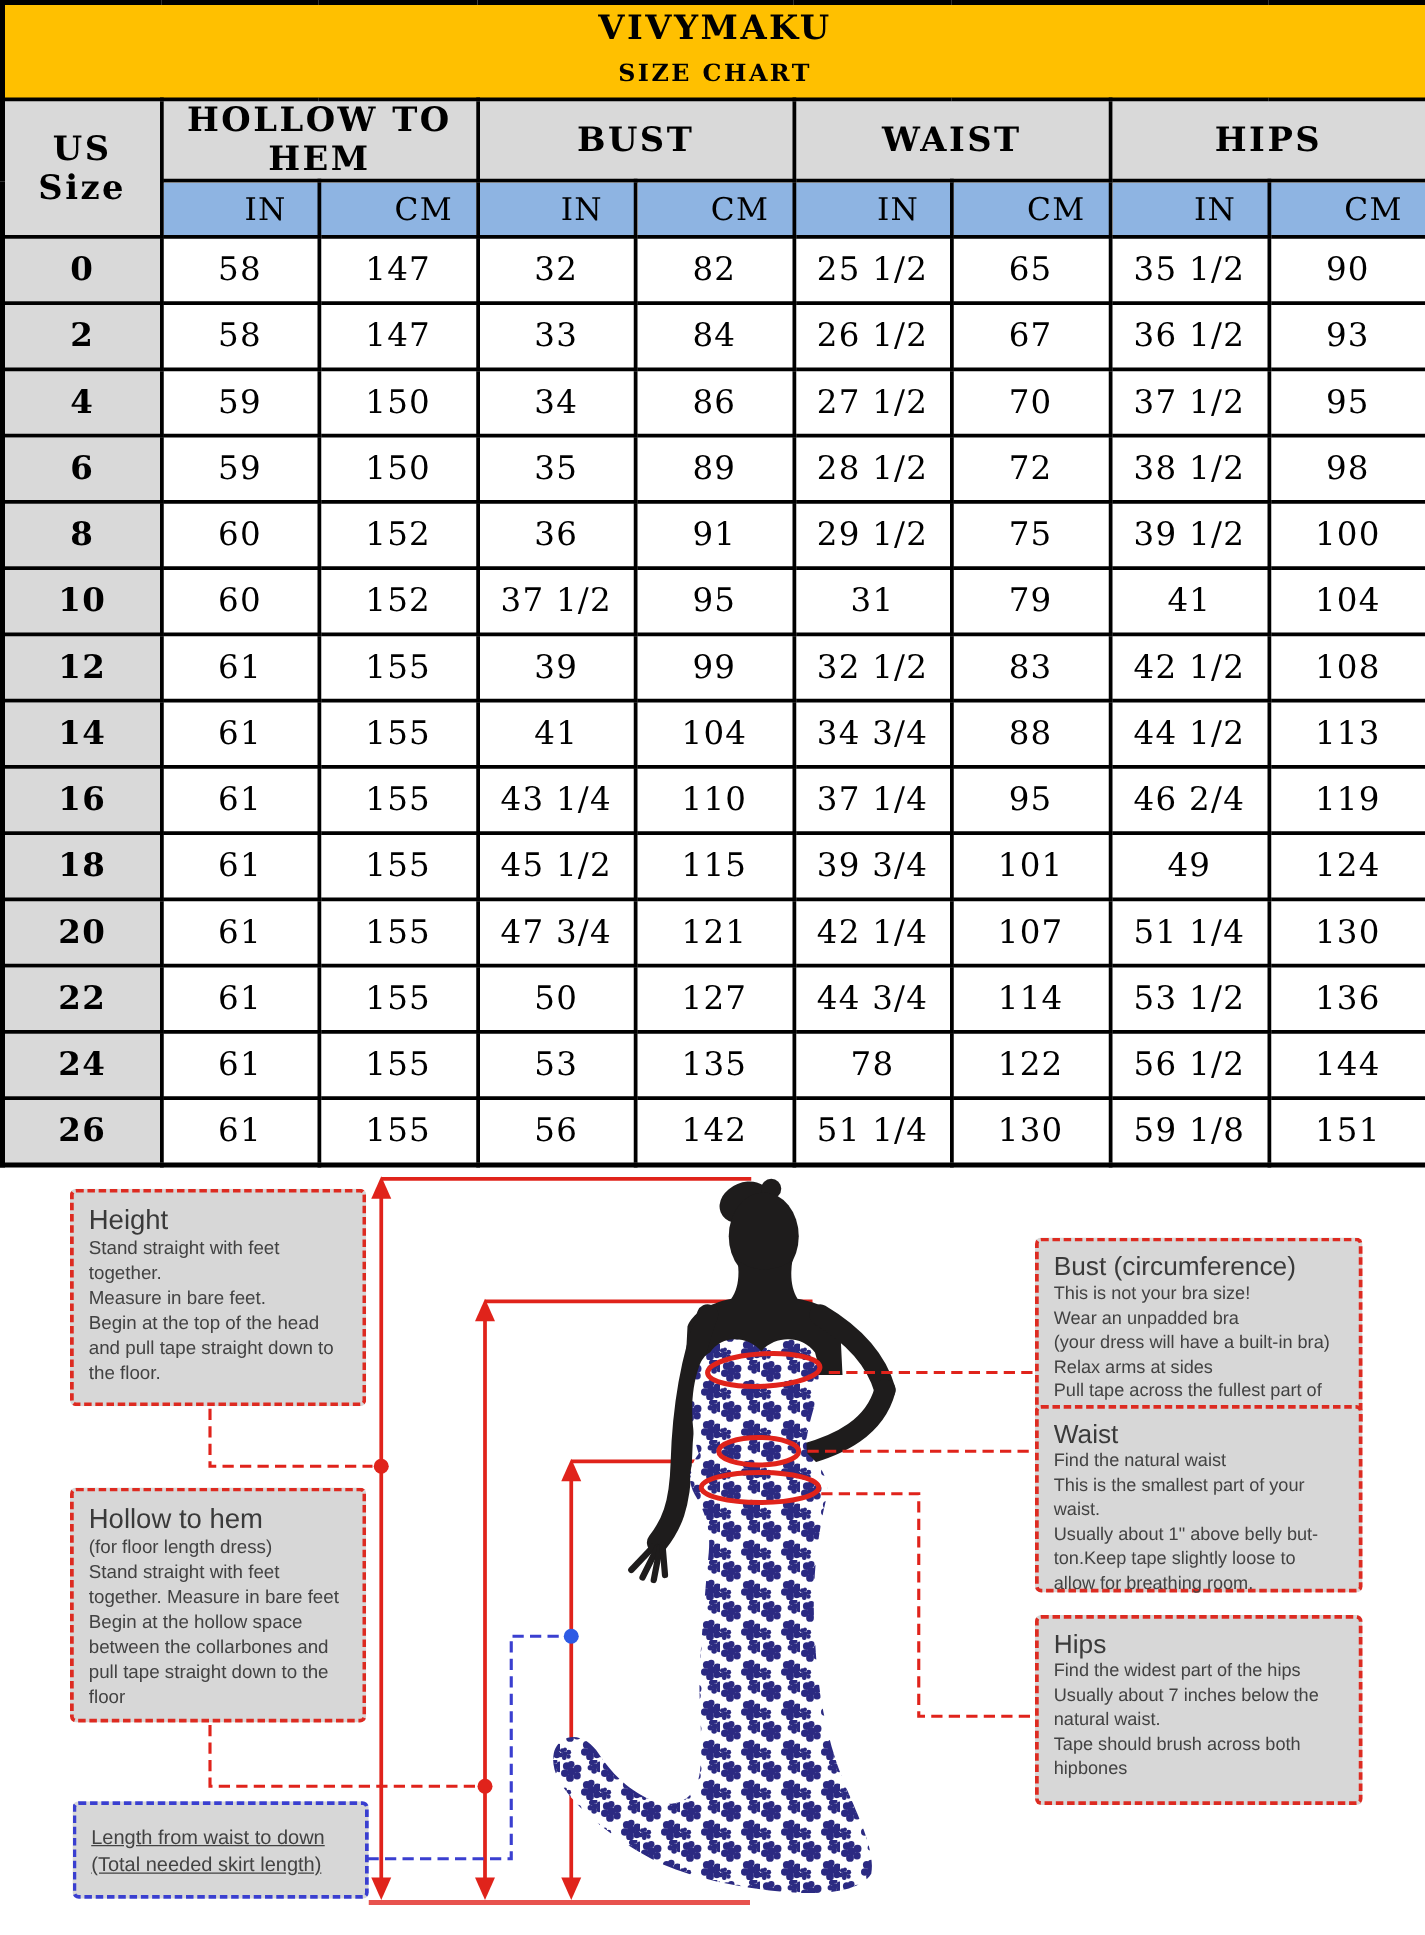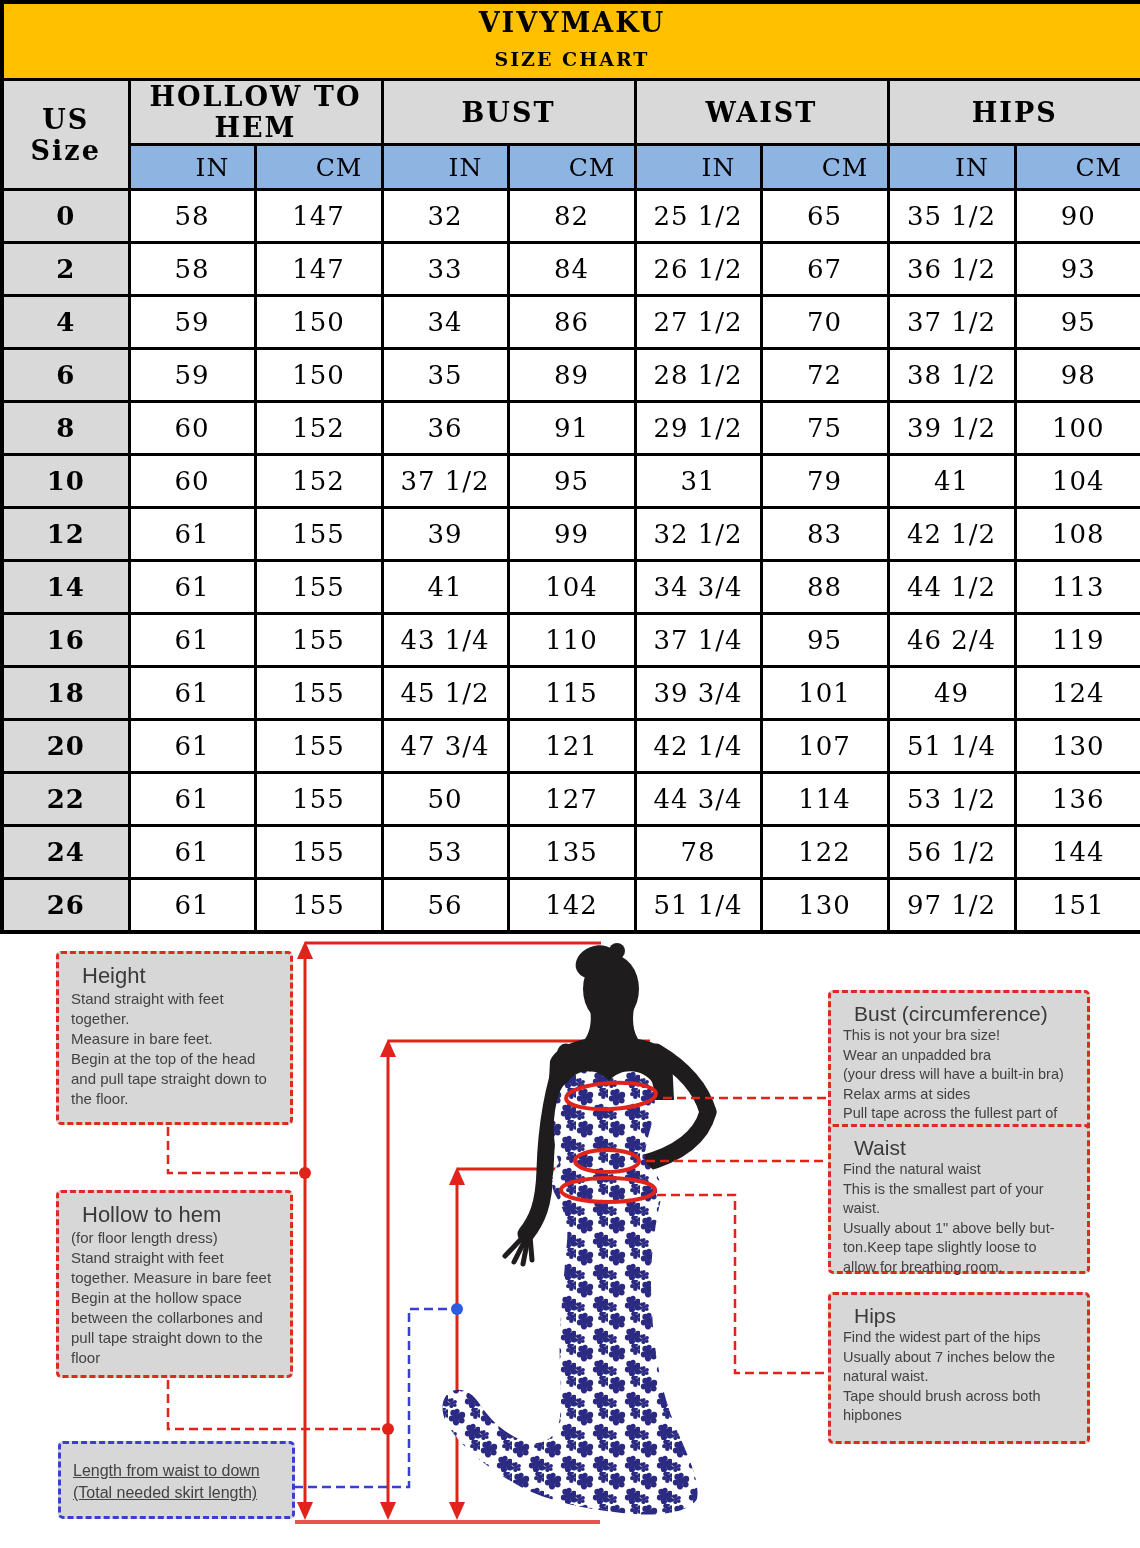--- a/index.html
+++ b/index.html
@@ -19,21 +19,21 @@
   tr.group-row th{background:#D9D9D9;height:52px;font-size:27px;font-weight:bold;letter-spacing:2px;}
   th.us-size-cell{background:#D9D9D9;font-size:28px;font-weight:bold;letter-spacing:1px;}
   tr.unit-row th{background:#8EB4E2;height:42px;font-size:25px;font-weight:normal;letter-spacing:1px;padding-left:41px;}
   tbody td{height:50px;font-size:26px;background:#fff;letter-spacing:1px;}
   tbody td.size-cell{background:#D9D9D9;font-weight:bold;}
 
   
   .mbox{position:absolute;box-sizing:border-box;background:#D7D7D7;border:3px dashed #DD2B21;
         border-radius:5px;padding:8px 10px 6px 12px;color:#3D3D3D;}
   .mbox.blue{border-color:#3A3FD0;}
-  .mbox .box-title{font-size:22px;line-height:27px;color:#3A3A3A;margin-left:11px;}
+  .mbox .box-title{font-size:22px;line-height:27px;color:#3A3A3A;}
   .mbox .box-body{font-size:15px;line-height:20px;white-space:pre-line;color:#424242;}
   .mbox.right .box-title{font-size:21px;line-height:25px;}
   .mbox.right .box-body{font-size:14.5px;line-height:19.5px;}
   #height-box {left:56px; top:951px; width:237px;height:174px;}
   #hollow-box {left:56px; top:1190px;width:237px;height:188px;}
   #length-box {left:58px; top:1441px;width:237px;height:78px;}
   #length-box .box-body{font-size:16px;line-height:22px;padding-top:8px;text-decoration:underline;}
   #bust-box  {left:828px;top:990px; width:262px;height:154px;}
   #waist-box {left:828px;top:1124px;width:262px;height:150px;}
   #hips-box  {left:828px;top:1292px;width:262px;height:152px;}
@@ -228,21 +228,21 @@
             <td>144</td>
           </tr>
           <tr>
             <td class="size-cell">26</td>
             <td>61</td>
             <td>155</td>
             <td>56</td>
             <td>142</td>
             <td>51 1/4</td>
             <td>130</td>
-            <td>97 1/2</td>
+            <td>59 1/8</td>
             <td>151</td>
           </tr>
         </tbody>
     </table>
   </div>
 
   <svg id="diagram" width="1140" height="1548" viewBox="0 0 1140 1548">
     <defs>
       <g id="flower" fill="#2B2A82">
         <circle r="3.4"></circle>

